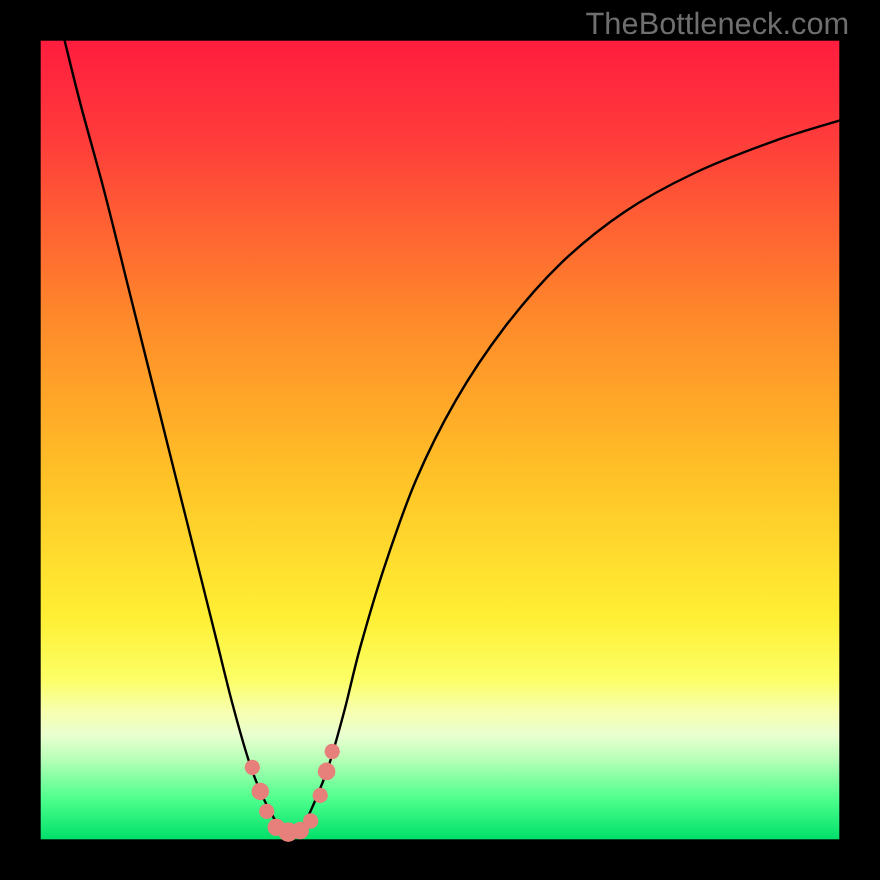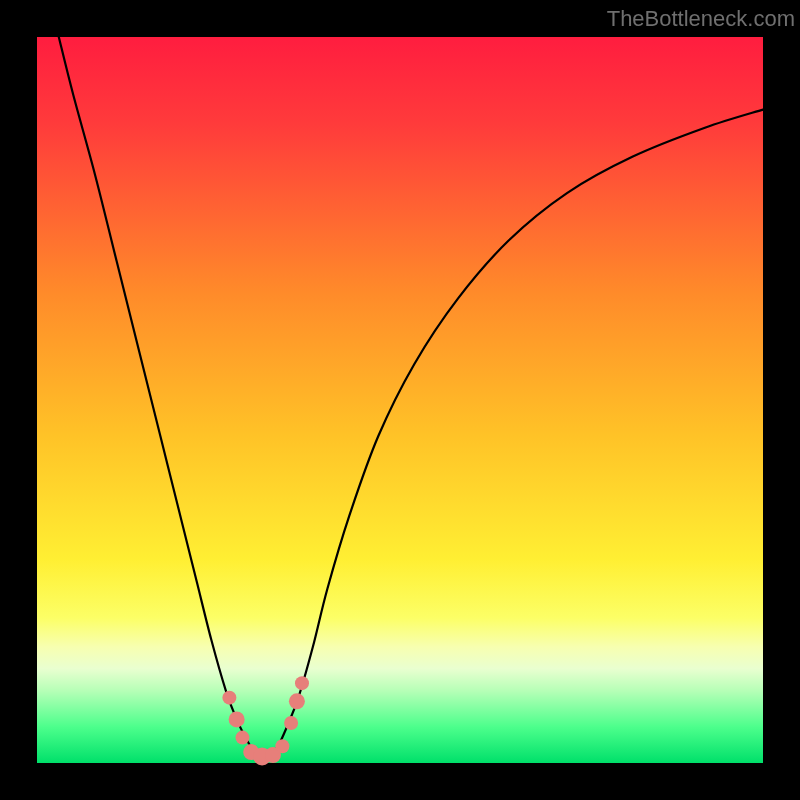--- a/index.html
+++ b/index.html
@@ -23,23 +23,23 @@
     position: absolute;
     left: 37px;
     top: 37px;
     width: 726px;
     height: 726px;
     
   }
   .watermark {
     position: absolute;
     top: 6px;
-    right: 5px;
+    right: 28px;
     color: #6f6f6f;
-    font-size: 22px;
+    font-size: 28px;
     font-weight: 400;
     letter-spacing: 0px;
   }
   svg.curve {
     position: absolute;
     left: 0;
     top: 0;
     width: 726px;
     height: 726px;
     overflow: visible;

